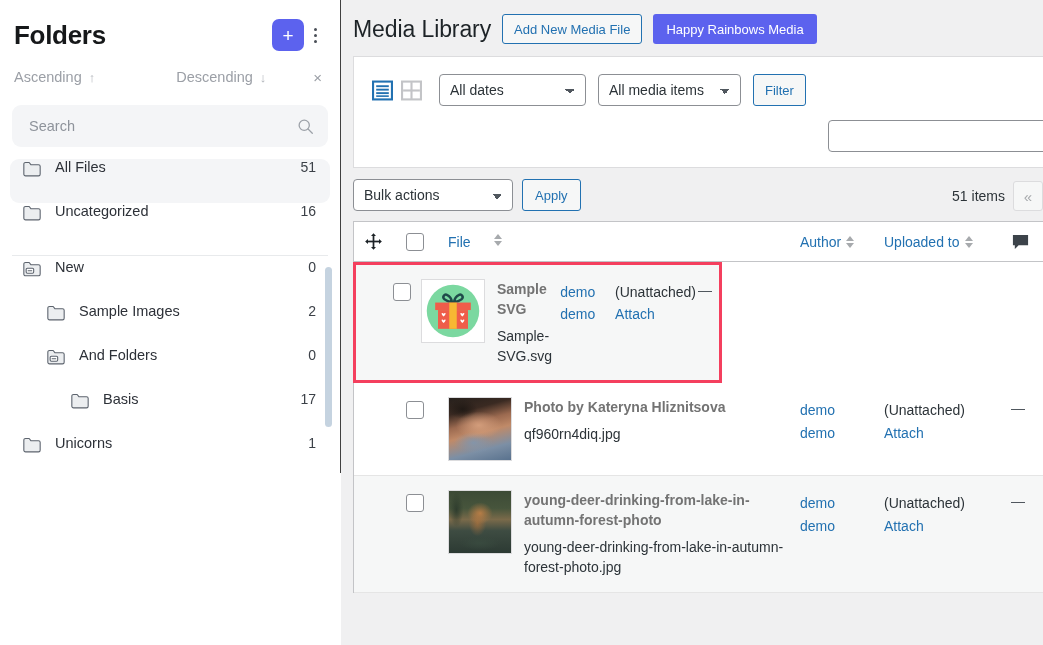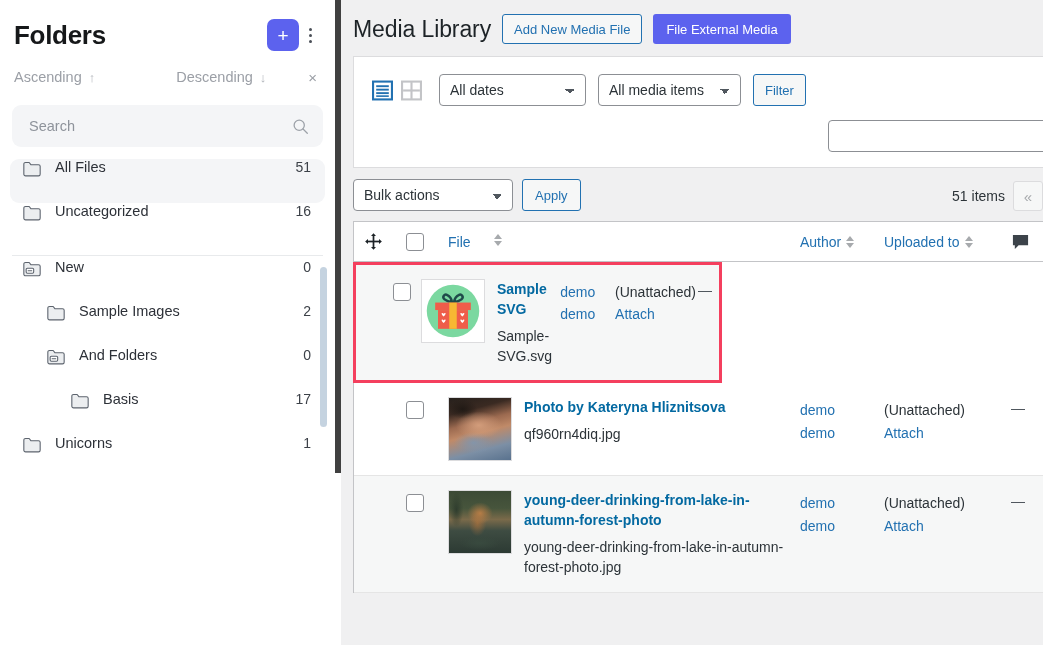--- a/index.html
+++ b/index.html
@@ -18,21 +18,21 @@
     height: 645px;
     display: flex;
     position: relative;
   }
 
   
   #sidebar {
     width: 341px;
     height: 473px;
     background: #ffffff;
-    border-right: 6px solid #404040;
+    border-right: 1px solid #404040;
     position: relative;
     flex: 0 0 341px;
     overflow: hidden;
   }
 
   .sb-header {
     display: flex;
     align-items: center;
     padding: 18px 14px 8px 14px;
     height: 60px;
@@ -397,21 +397,21 @@
   .thumb {
     width: 64px; height: 64px;
     flex: 0 0 64px;
     border: 1px solid #dcdcde;
     background: #ffffff;
     overflow: hidden;
     position: relative;
   }
   .file-meta { padding-top: 1px; }
   .file-title {
-    color: #0369a1;
+    color: #737373;
     font-weight: bold;
     font-size: 14px;
     line-height: 1.42;
     cursor: pointer;
     display: block;
     margin-bottom: 6px;
   }
   .file-name { color: #2c3338; font-size: 14px; line-height: 1.45; }
 
   .lnk { color: #2271b1; font-size: 14px; display: block; cursor: pointer; line-height: 1.6; }
@@ -584,21 +584,21 @@
         <span class="fcount">2</span>
       </div>
     </div>
   </aside>
 
   <main id="main">
 
     <div class="main-header">
       <h1 class="page-title">Media Library</h1>
       <button class="btn-secondary">Add New Media File</button>
-      <button class="btn-purple">File External Media</button>
+      <button class="btn-purple">Happy Rainbows Media</button>
     </div>
 
     <section class="panel">
       <div class="filter-bar">
         <div class="view-toggle">
           <span class="view-ico">
             <svg width="21" height="21" viewBox="0 0 20 20">
               <rect x="1" y="1.5" width="18" height="17" fill="none" stroke="#2271b1" stroke-width="2"></rect>
               <rect x="4" y="5" width="12" height="1.8" fill="#2271b1"></rect>
               <rect x="4" y="8.3" width="12" height="1.8" fill="#2271b1"></rect>

